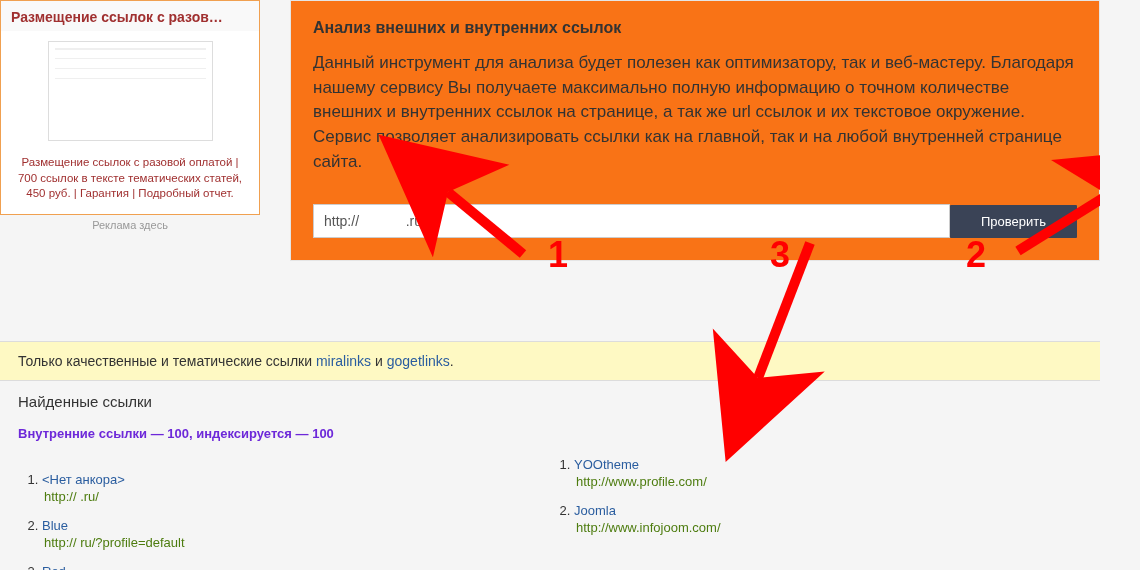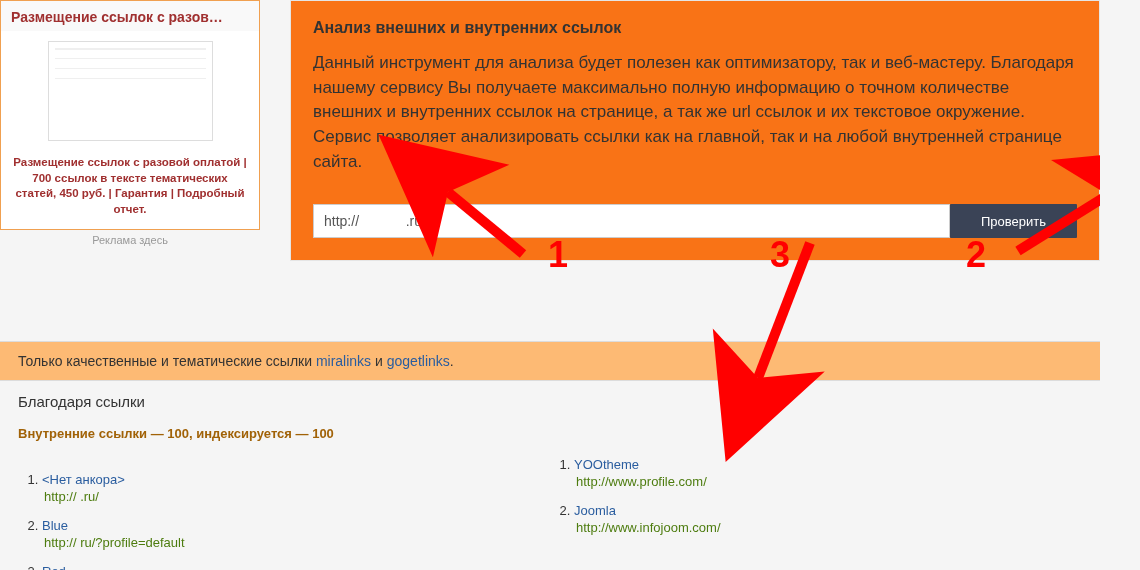--- a/index.html
+++ b/index.html
@@ -47,21 +47,21 @@
         linear-gradient(#eee, #eee) 0 10px / 100% 1px no-repeat,
         linear-gradient(#eee, #eee) 0 20px / 100% 1px no-repeat,
         linear-gradient(#eee, #eee) 0 30px / 100% 1px no-repeat;
       opacity: 0.9;
     }
     .ad-desc {
       color: #a03030;
       font-size: 11.5px;
       text-align: center;
       padding: 6px 10px 12px;
-      font-weight: bold;
+      font-weight: normal;
       line-height: 1.35;
     }
     .ad-footnote {
       color: #999;
       font-size: 11px;
       text-align: center;
       margin-top: 4px;
       width: 260px;
     }
     .main-card {
@@ -79,39 +79,40 @@
       margin-bottom: 14px;
     }
     .main-desc {
       font-size: 17px;
       color: #333;
       line-height: 1.45;
       margin-bottom: 30px;
     }
     .form-row {
       display: flex;
+      align-items: center;
     }
     .url-input {
       flex: 1;
       border: 1px solid #ccc;
       padding: 8px 10px;
       font-size: 14px;
       color: #555;
     }
     .check-btn {
       background: #3a4356;
       color: #fff;
       border: none;
       padding: 9px 31px;
       font-size: 13px;
       cursor: pointer;
       border-radius: 1px;
     }
     .banner {
-      background: #fdba74;
+      background: #fef9c3;
       border-top: 1px solid #dcdcdc;
       border-bottom: 1px solid #dcdcdc;
       padding: 11px 18px;
       font-size: 14px;
       color: #333;
       margin-top: 80px;
     }
     .banner a {
       color: #2a5d9f;
       text-decoration: none;
@@ -127,21 +128,21 @@
     .cols {
       display: flex;
       gap: 0;
     }
     .col {
       width: 50%;
     }
     .col-heading {
       font-weight: bold;
       font-size: 13px;
-      color: #a16207;
+      color: #6d28d9;
       margin-bottom: 14px;
     }
     .link-list {
       list-style: decimal;
       padding-left: 24px;
       margin-top: 31px;
     }
     .link-list li {
       margin-bottom: 14px;
       font-size: 13px;
@@ -193,21 +194,21 @@
         <button class="check-btn">Проверить</button>
       </div>
     </div>
   </div>
 
   <div class="banner">
     <span>Только качественные и тематические ссылки </span><a href="#">miralinks</a><span> и </span><a href="#">gogetlinks</a><span>.</span>
   </div>
 
   <div class="results">
-    <div class="results-heading">Благодаря ссылки</div>
+    <div class="results-heading">Найденные ссылки</div>
     <div class="cols">
       <div class="col">
         <div class="col-heading">Внутренние ссылки — 100, индексируется — 100</div>
         <ol class="link-list">
           <li>
             <a href="#">&lt;Нет анкора&gt;</a>
             <div class="link-url">http://                  .ru/</div>
           </li>
           <li>
             <a href="#">Blue</a>

